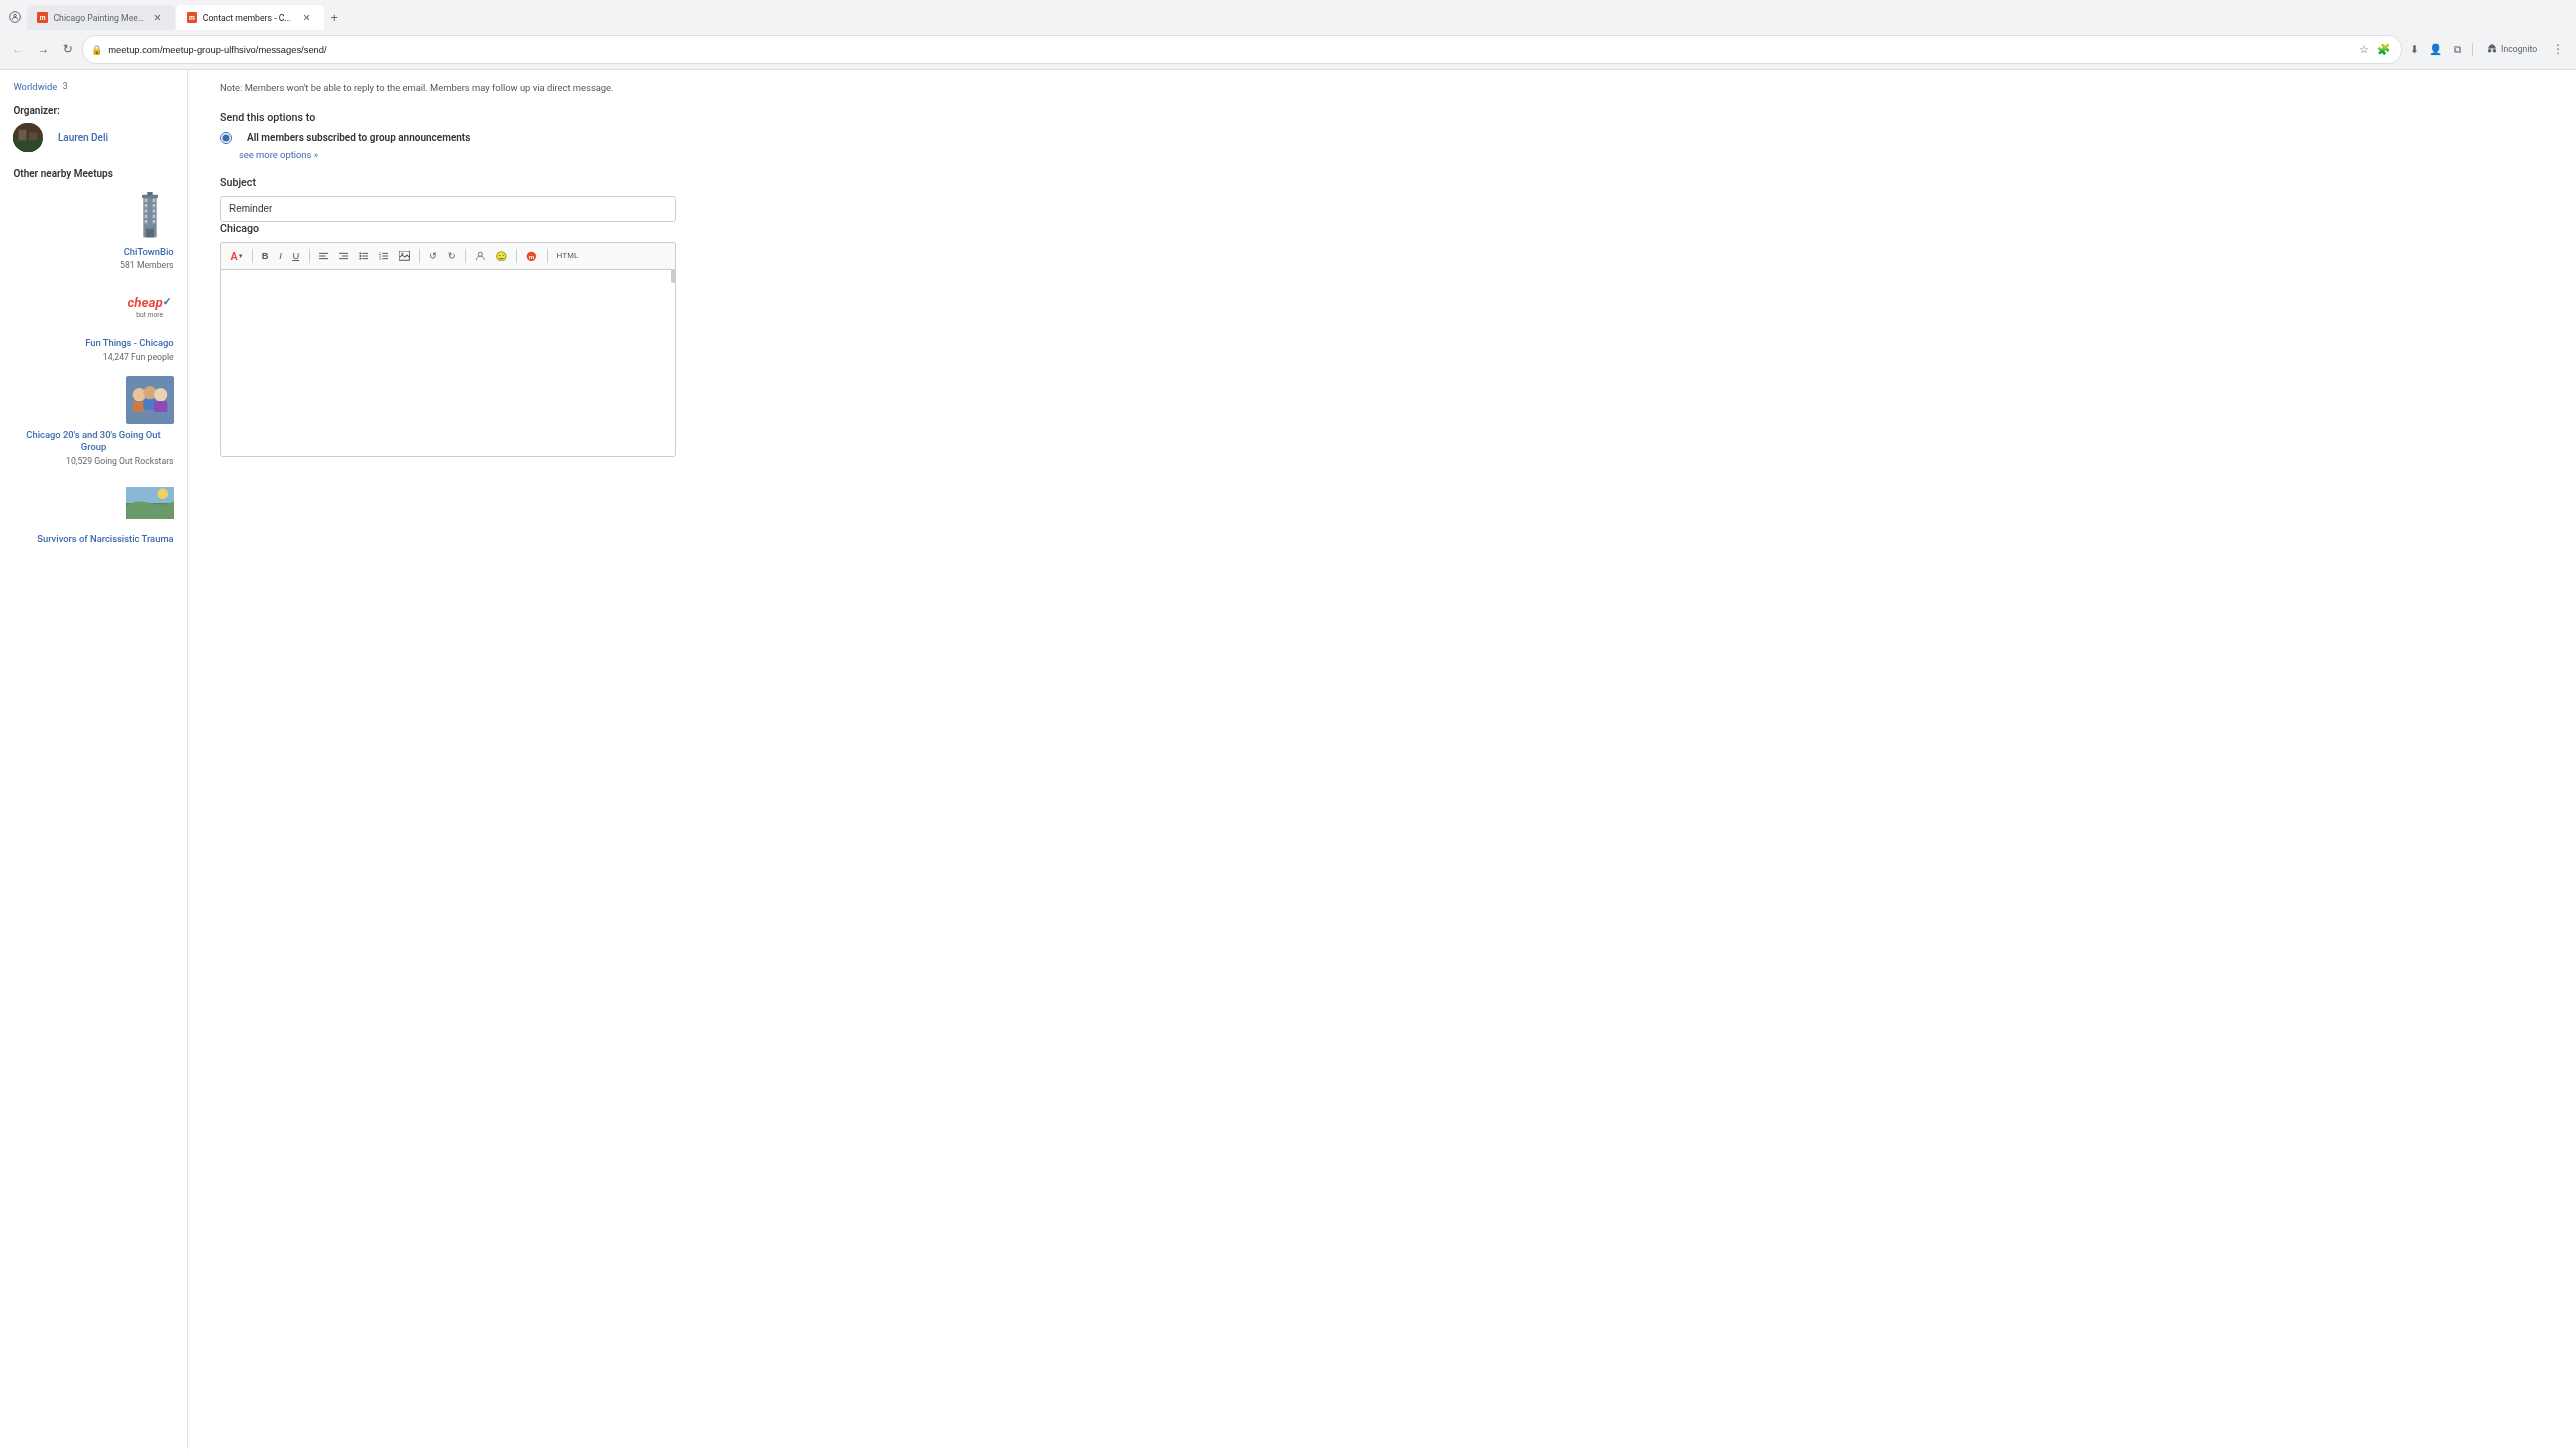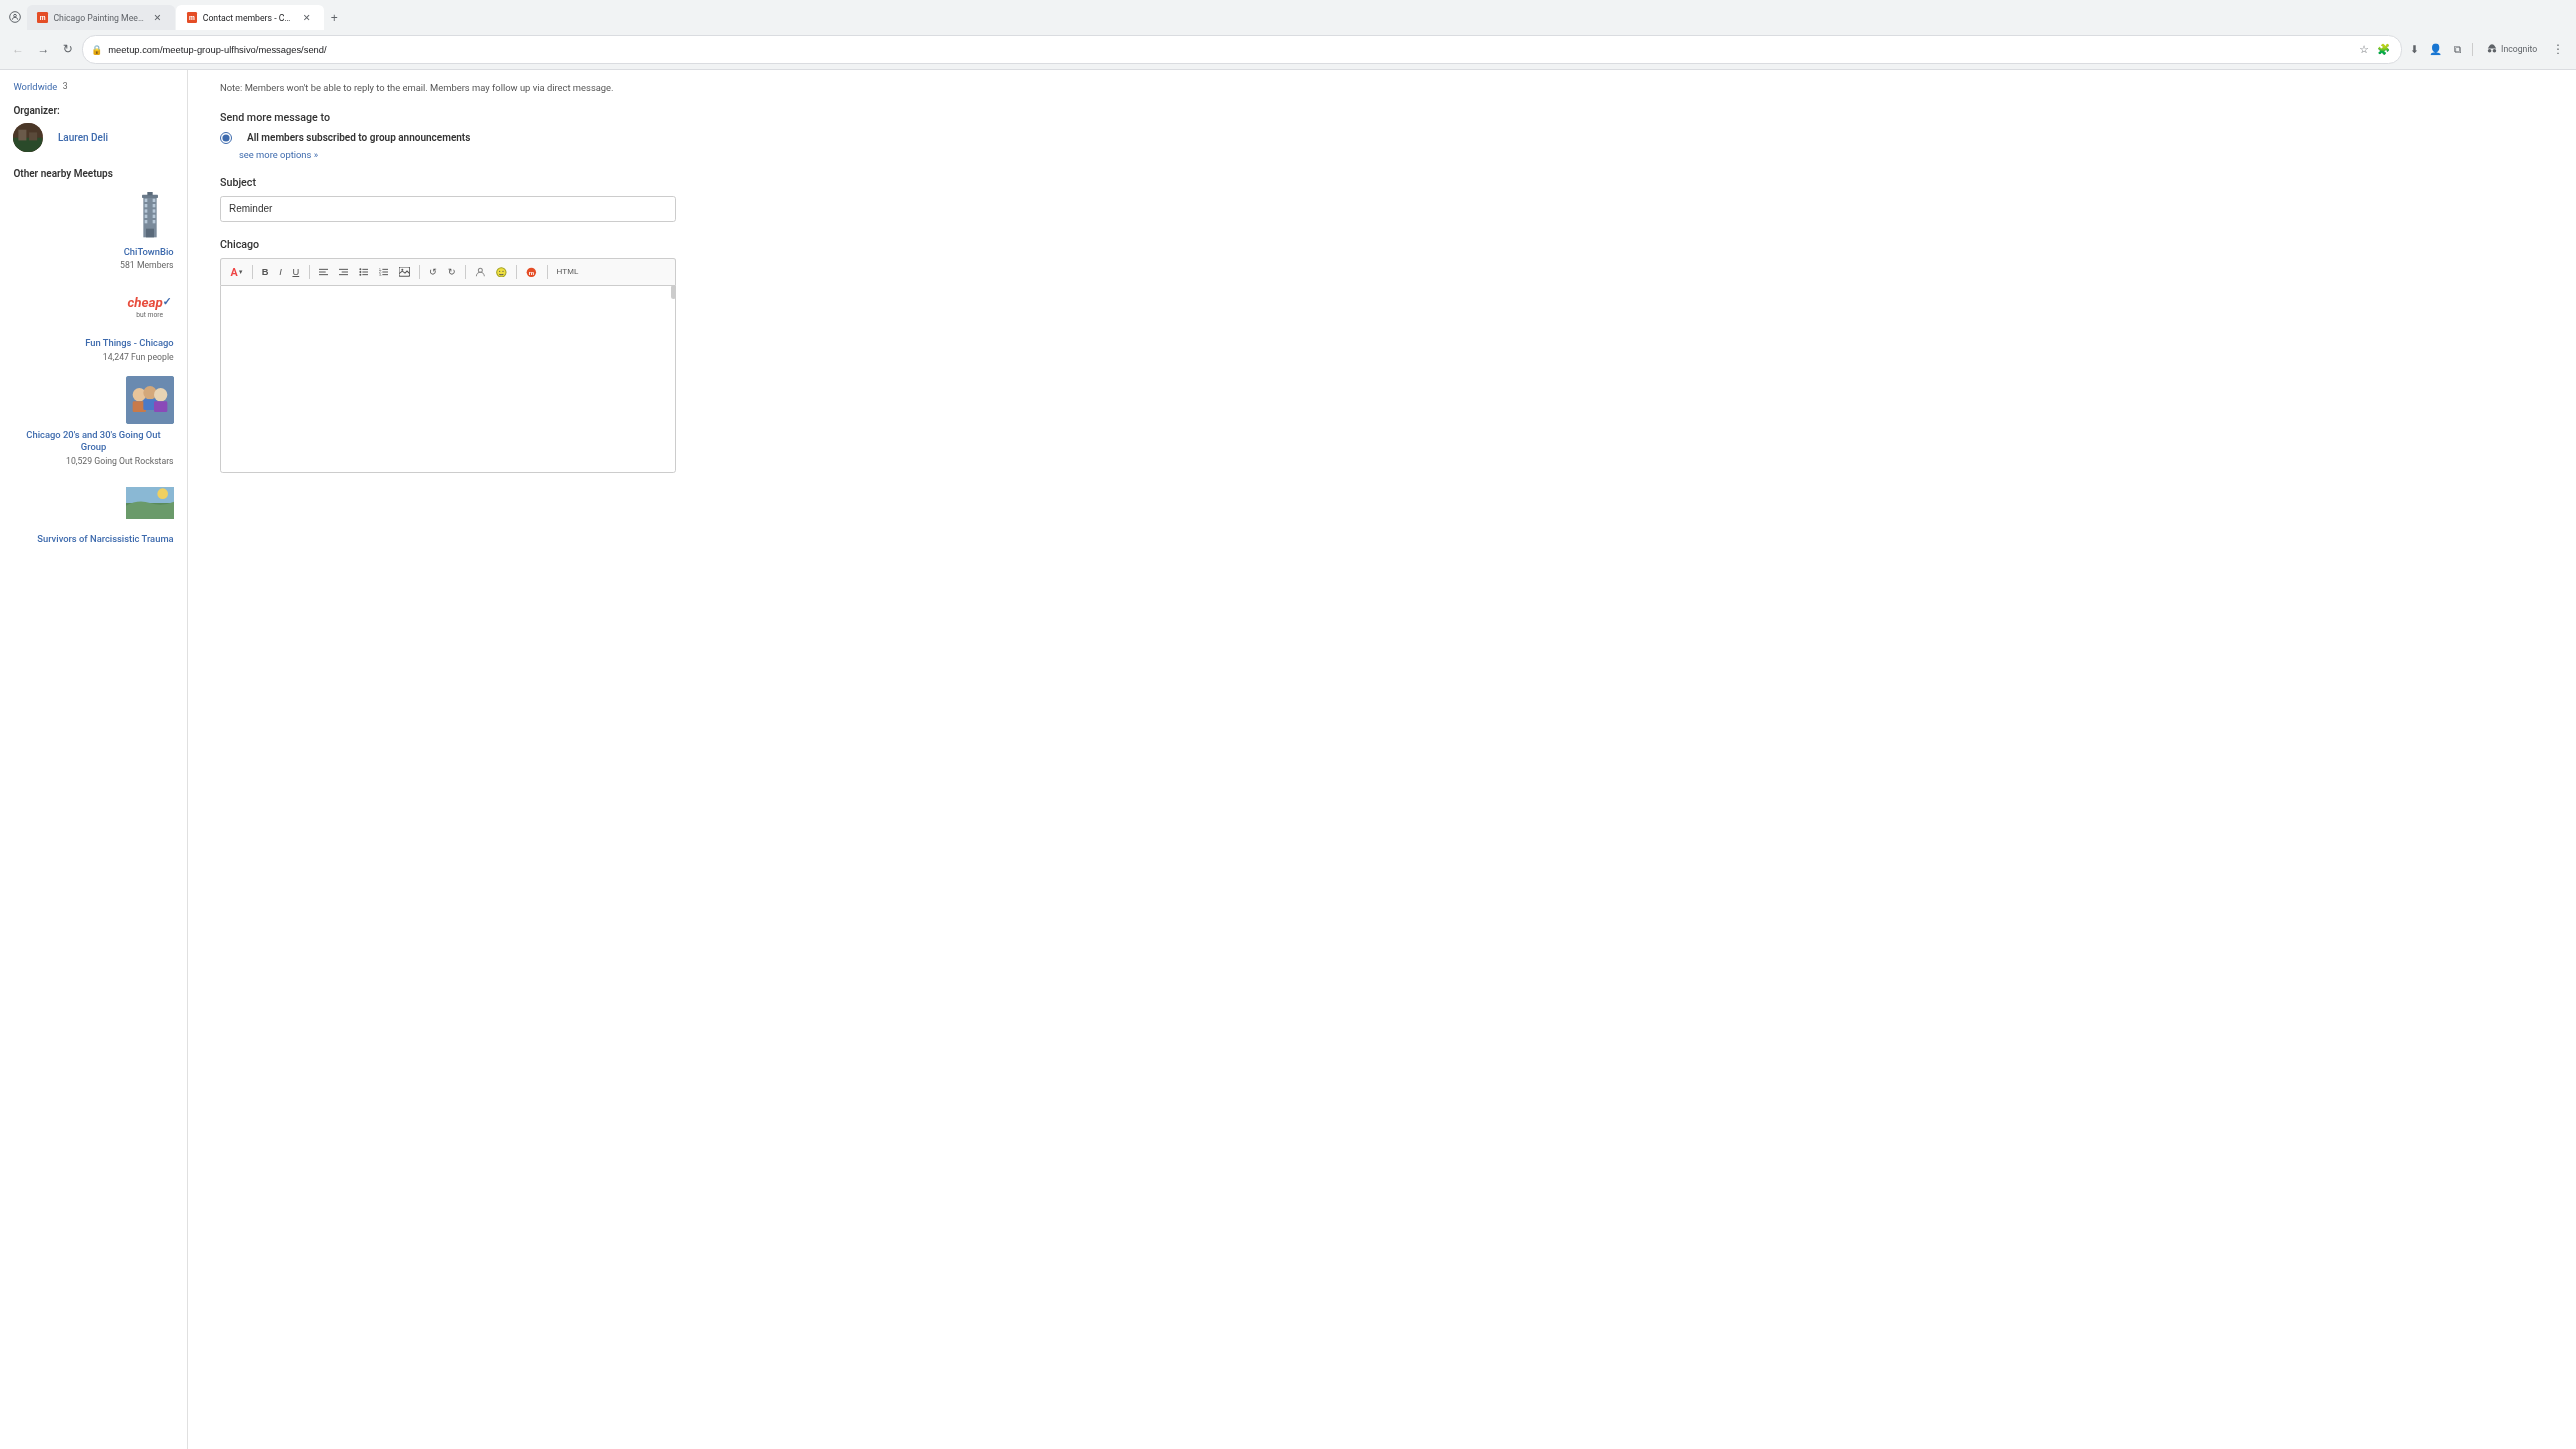--- a/index.html
+++ b/index.html
@@ -348,21 +348,20 @@
     }
     .see-more-link {
       color: #3d6aad;
       text-decoration: none;
       font-size: 9.4px;
       margin-left: 19px;
       display: block;
     }
 
     .subject-section {
-      margin-bottom: 16px;
     }
     .field-label {
       font-size: 10.7px;
       font-weight: 500;
       color: #333;
       margin-bottom: 6.7px;
     }
     .subject-input {
       width: 100%;
       max-width: 456px;
@@ -605,21 +604,21 @@
         <a class="meetup-name">Survivors of Narcissistic Trauma</a>
       </div>
     </div>
   </div>
 
   <div class="main-content">
 
     <p class="note-text">Note: Members won't be able to reply to the email. Members may follow up via direct message.</p>
 
     <div class="send-section">
-      <div class="send-label">Send more message to</div>
+      <div class="send-label">Send this options to</div>
       <div class="radio-option">
         <input type="radio" class="radio-input" name="send-to" checked="" style="">
         <label class="radio-label">All members subscribed to group announcements</label>
       </div>
       <a class="see-more-link">see more options »</a>
     </div>
 
     <div class="subject-section">
       <div class="field-label">Subject</div>
       <input type="text" class="subject-input" value="Reminder" style="">

